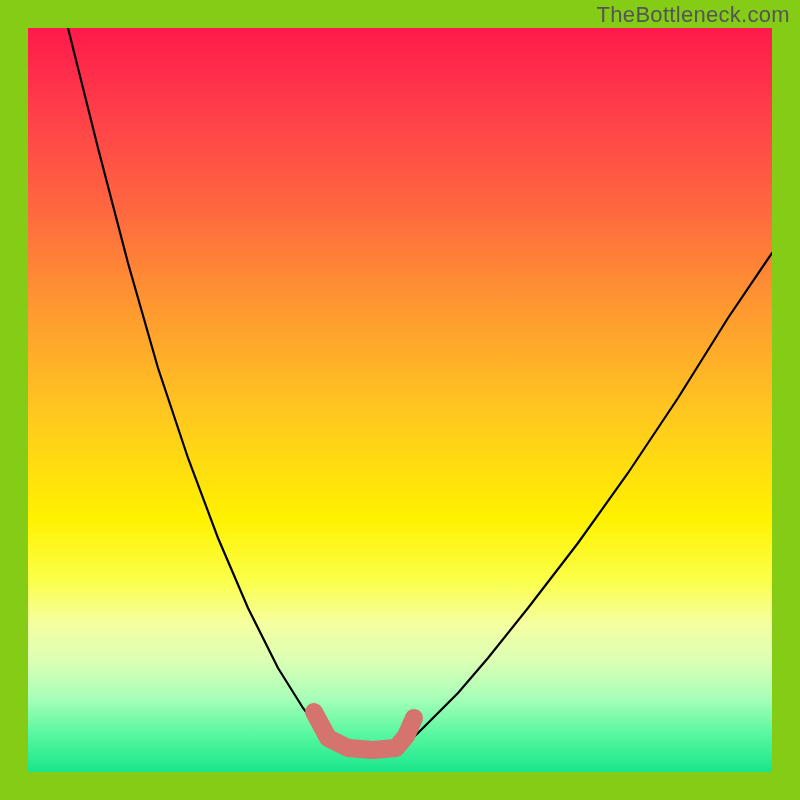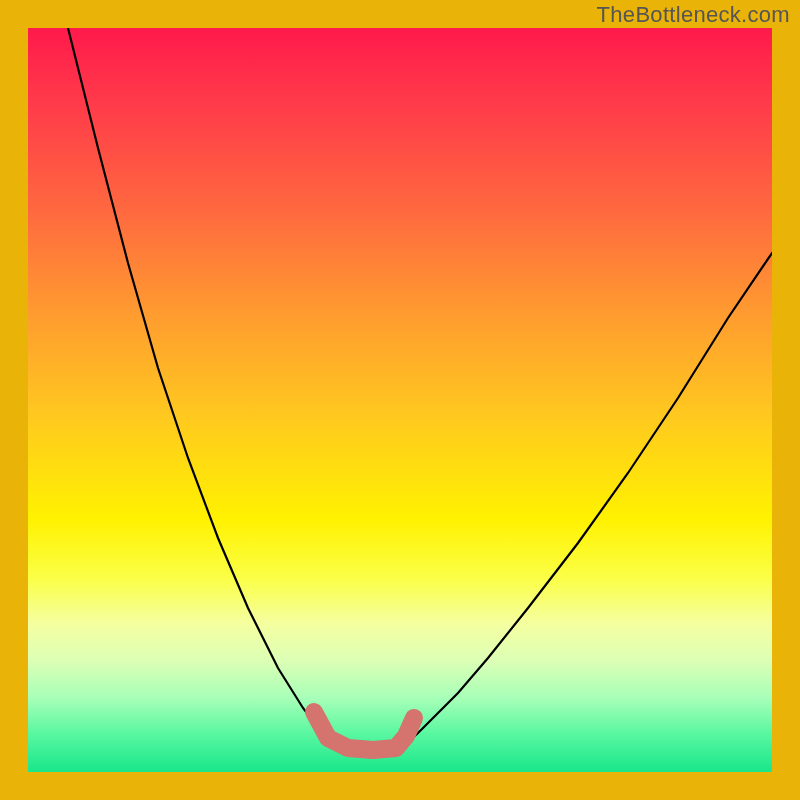--- a/index.html
+++ b/index.html
@@ -10,21 +10,21 @@
     background: #000;
     overflow: hidden;
     font-family: Arial, sans-serif;
   }
   .frame {
     position: absolute;
     top: 0;
     left: 0;
     width: 800px;
     height: 800px;
-    background: #eab308;
+    background: #84cc16;
   }
   .plot {
     position: absolute;
     top: 28px;
     left: 28px;
     width: 744px;
     height: 744px;
     overflow: hidden;
   }
   .gradient {

